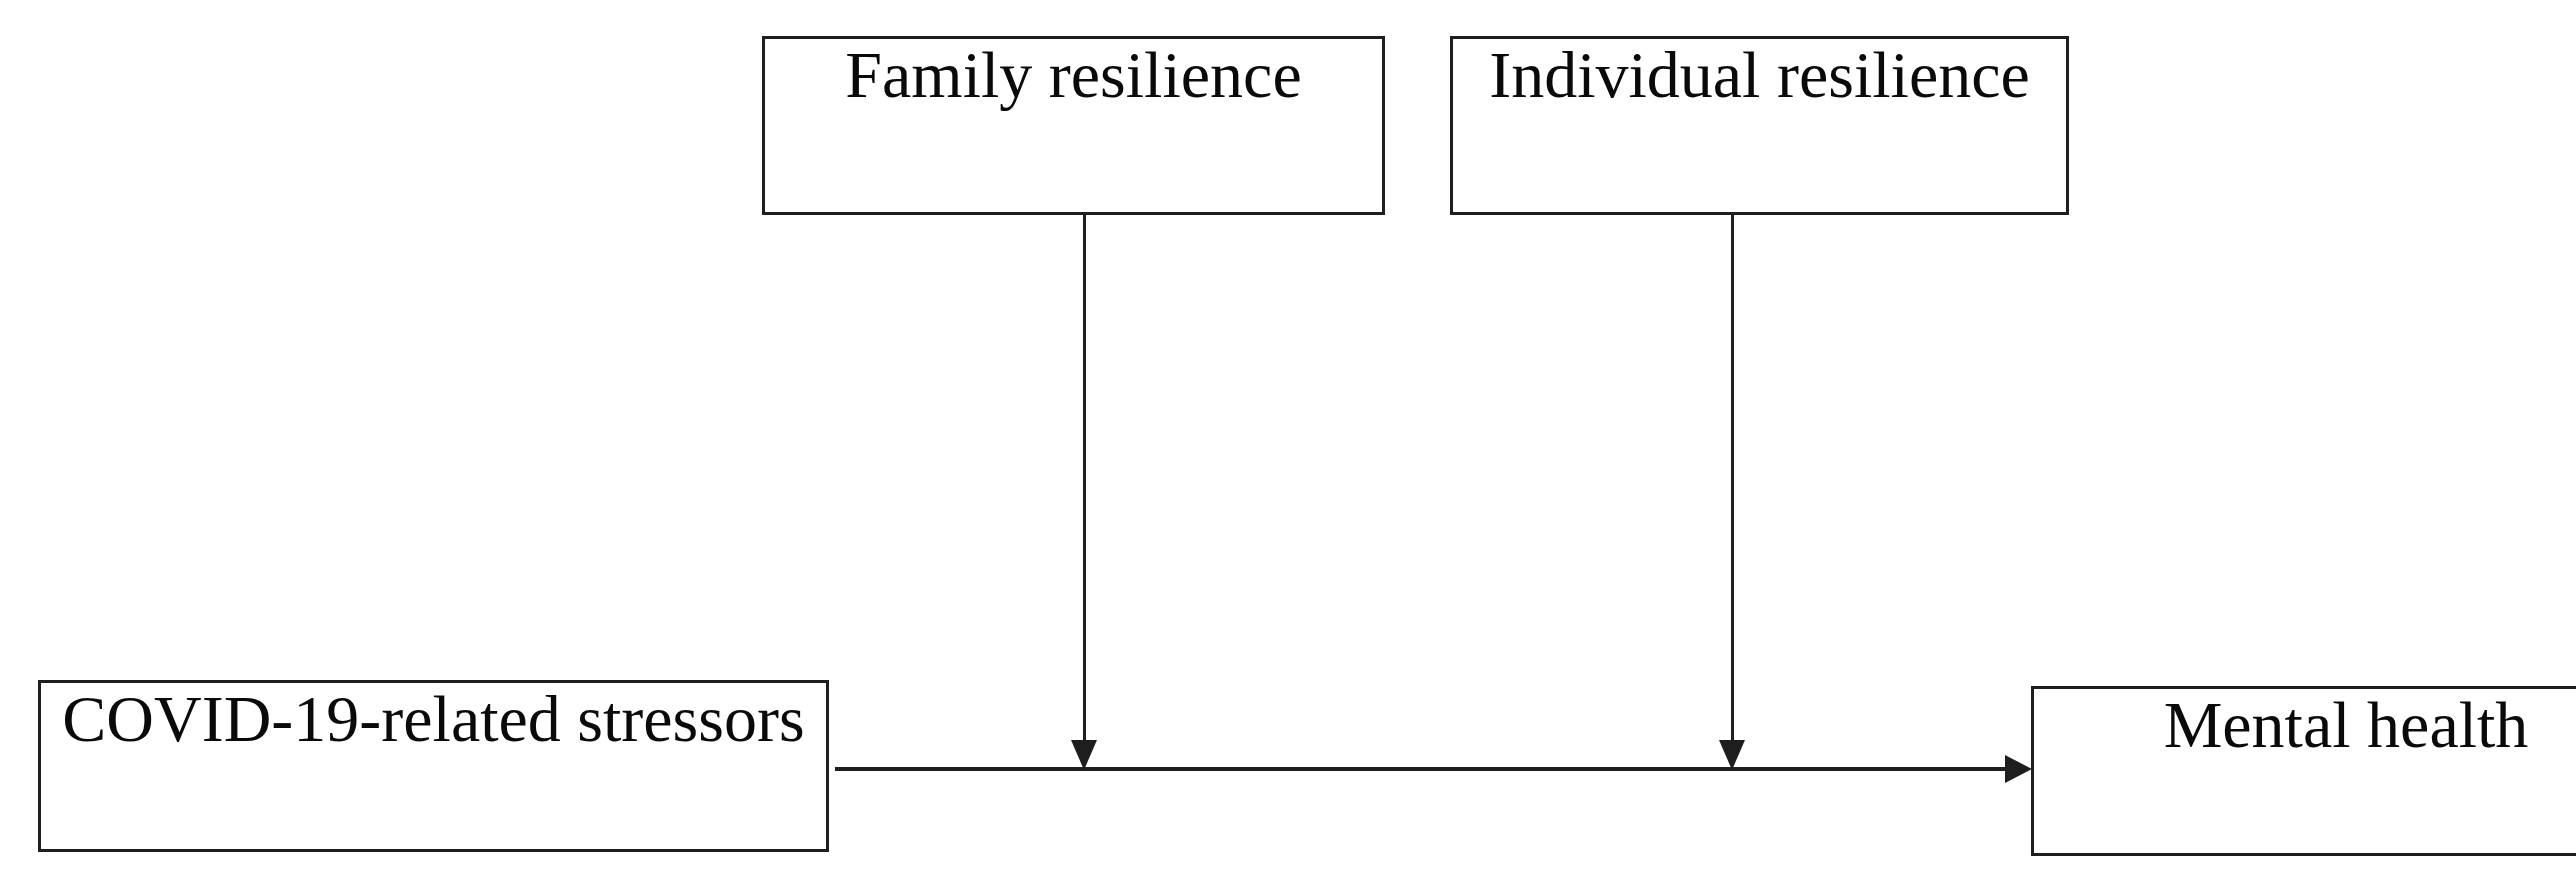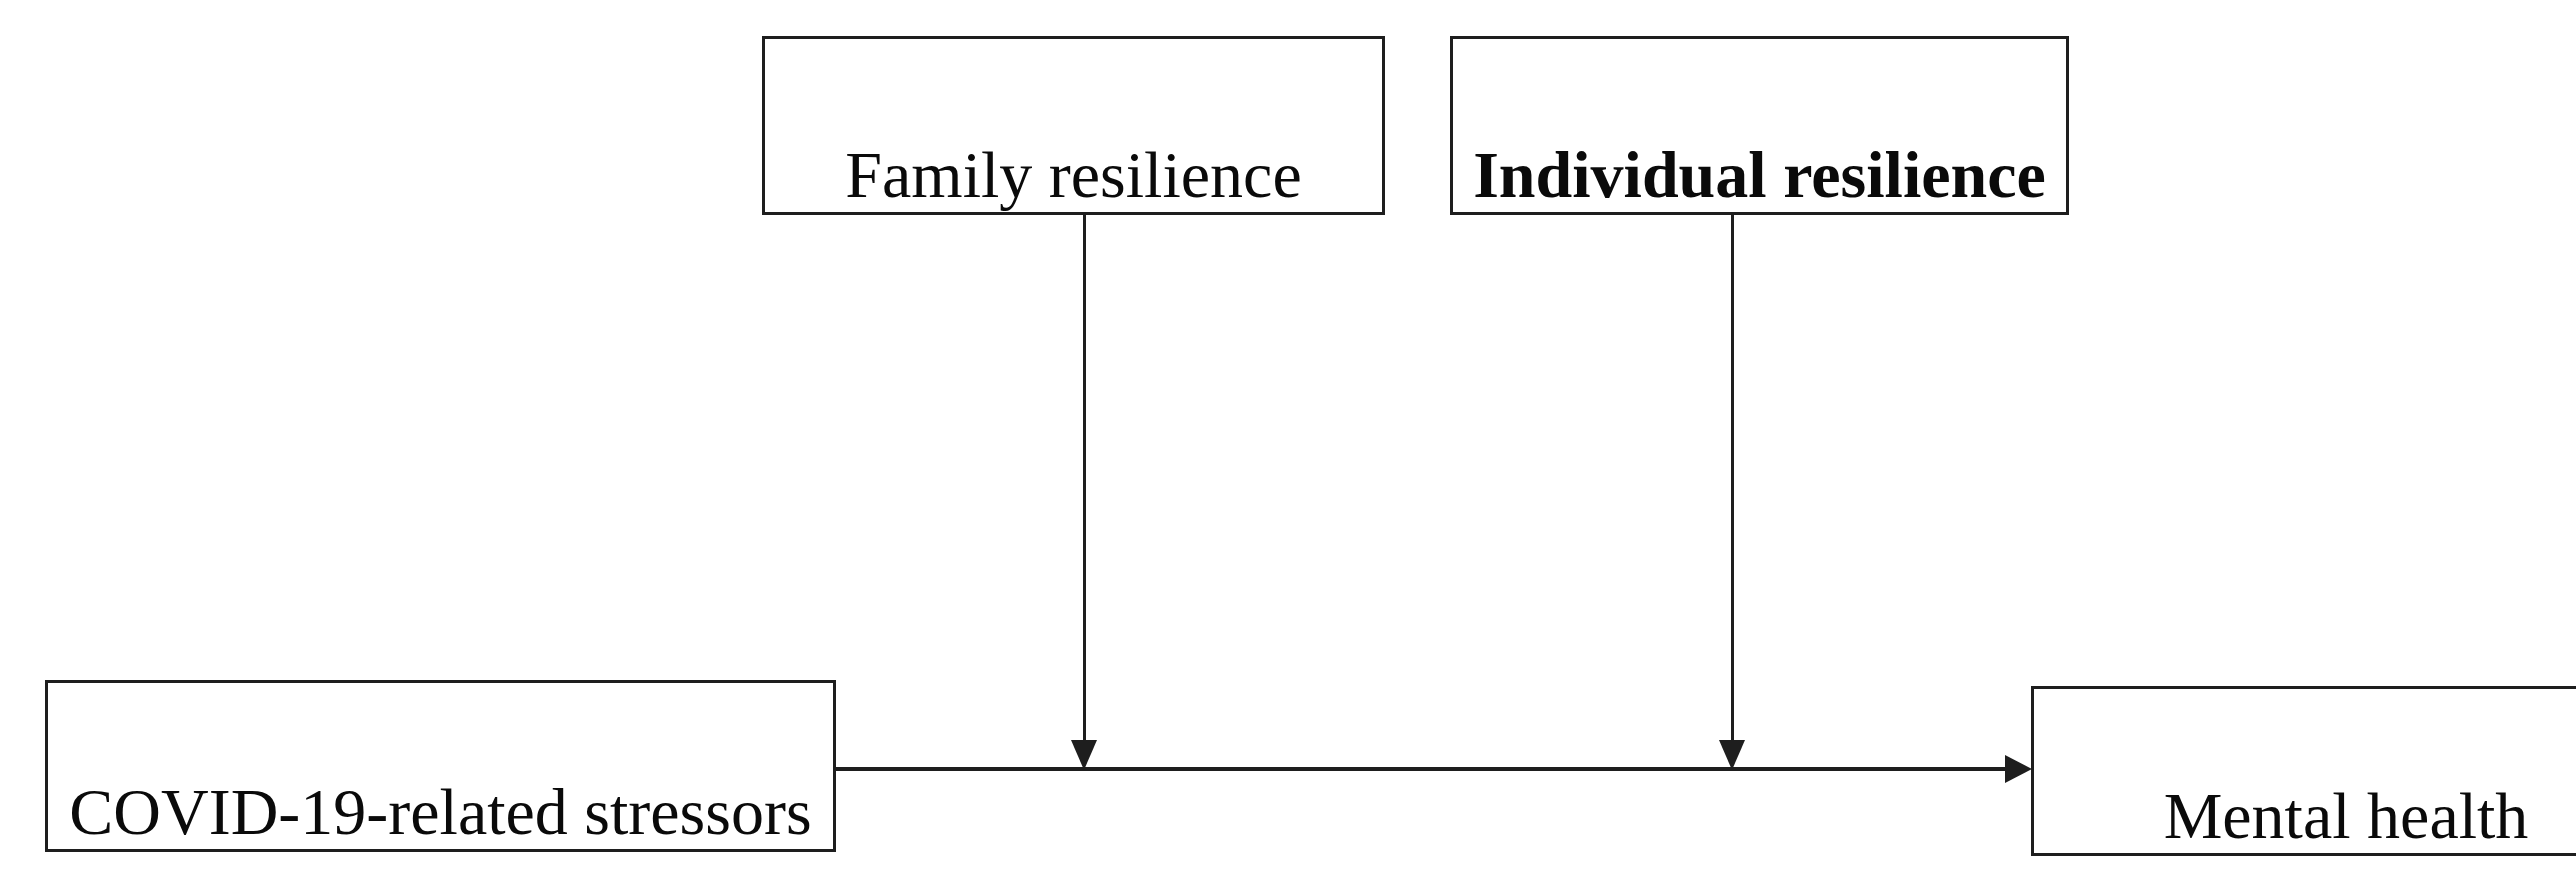--- a/index.html
+++ b/index.html
@@ -18,34 +18,34 @@
     height:882px;
     background:var(--bg-color);
     overflow:hidden;
     font-family:"Liberation Serif","DejaVu Serif",serif;
   }
   .node{
     position:absolute;
     border:3.7px solid var(--line-color);
     background:var(--bg-color);
     display:flex;
-    align-items:flex-end;
+    align-items:flex-start;
     justify-content:center;
     box-sizing:border-box;
   }
   .node-label{
     font-size:66px;
     line-height:1.1;
     color:var(--text-color);
     white-space:nowrap;
     text-align:center;
   }
   .node-family{ left:762px; top:36px;  width:623px;  height:179px; }
-  .node-individual{ left:1450px; top:36px;  width:619px;  height:179px;font-weight:bold; }
-  .node-covid{ left:45px;  top:680px; width:791px; height:172px; }
+  .node-individual{ left:1450px; top:36px;  width:619px;  height:179px; }
+  .node-covid{ left:38px;  top:680px; width:791px; height:172px; }
   .node-mental{ left:2031px; top:686px; width:630px;  height:170px; }
 
   .edge{
     position:absolute;
     background:var(--line-color);
   }
   .edge-horizontal{
     left:835px; top:767px;
     width:1171px; height:3.7px;
   }

